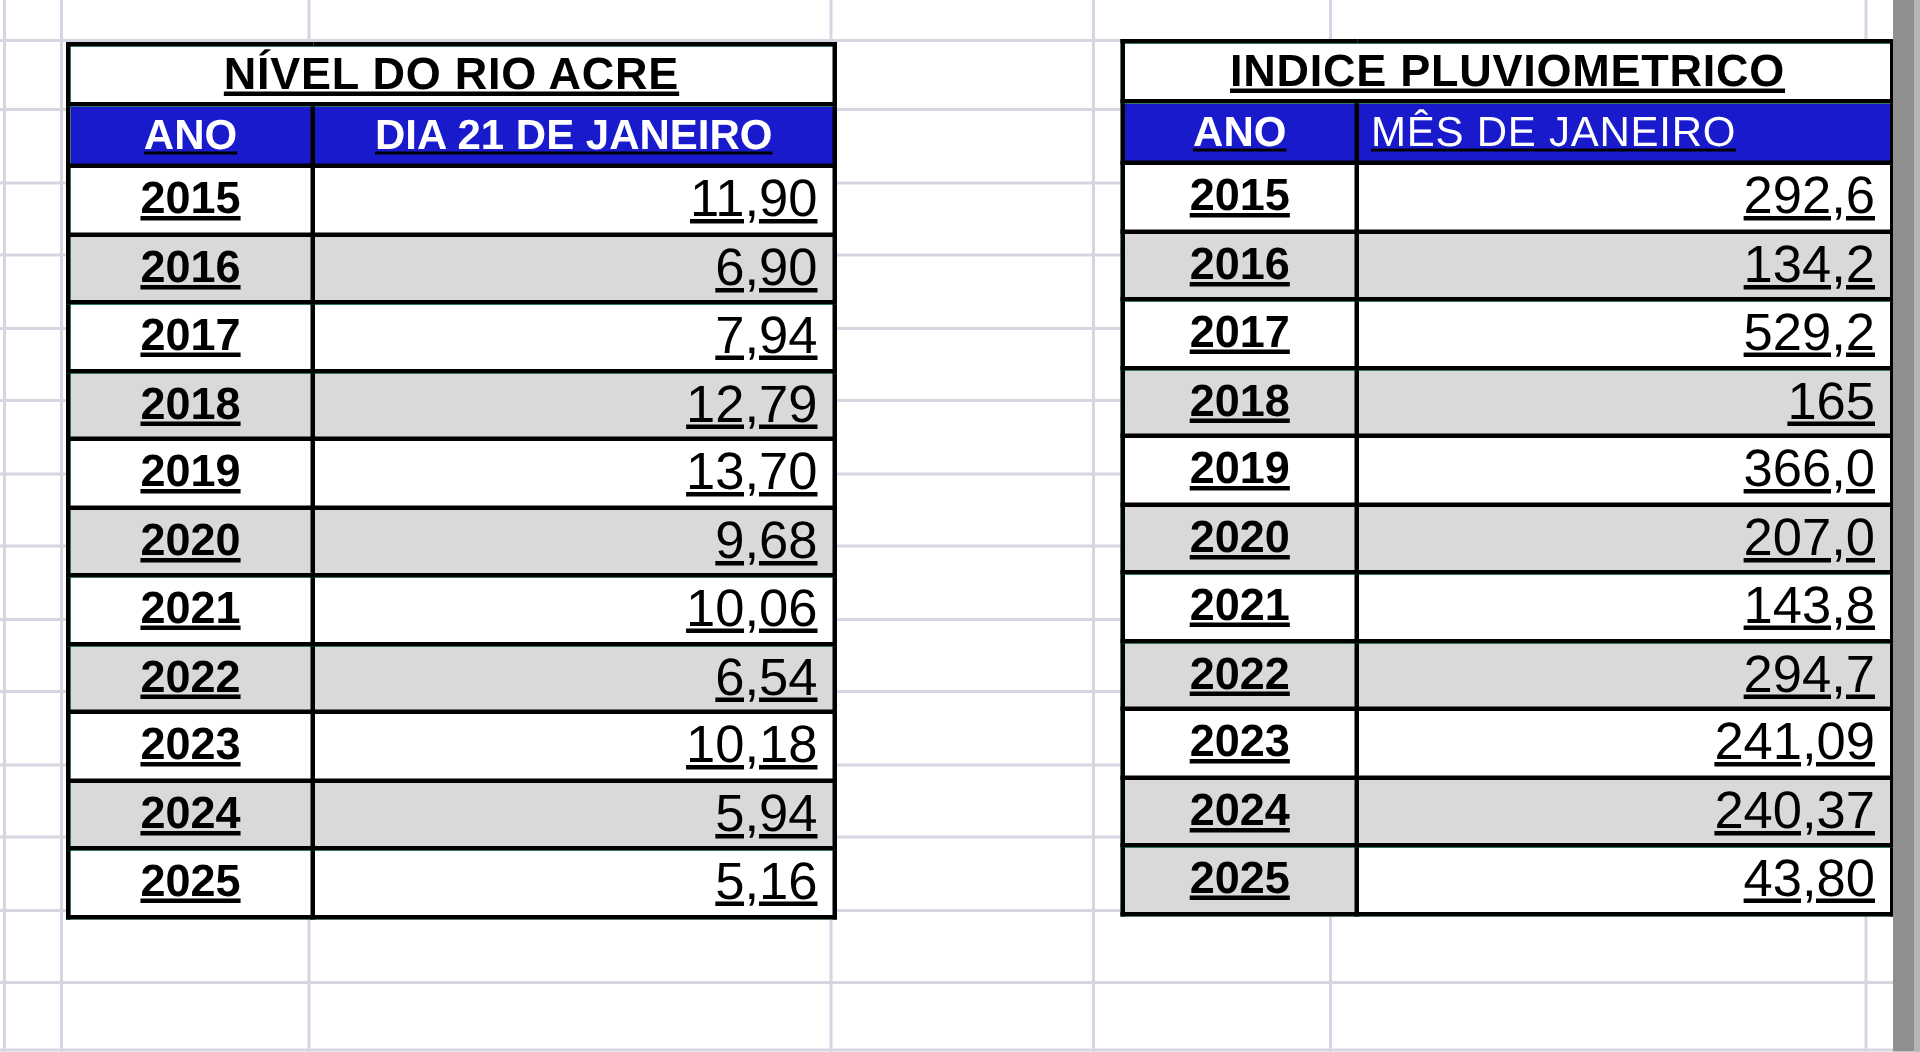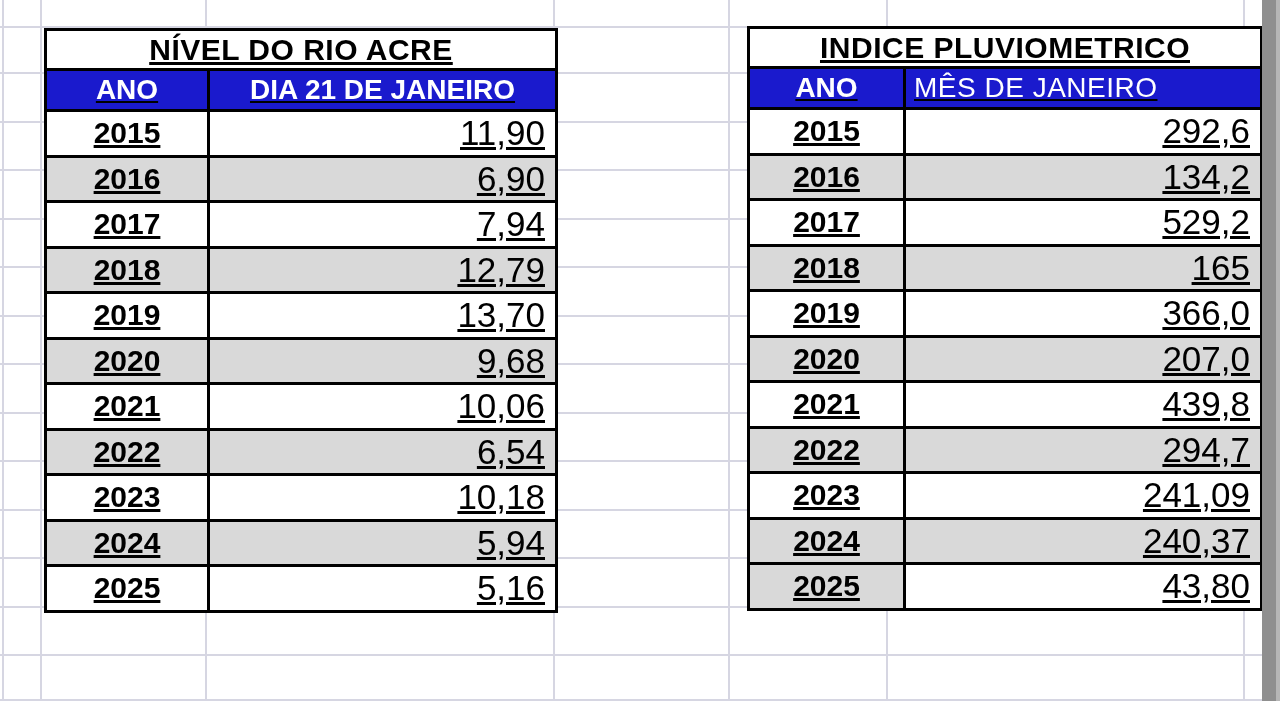--- a/index.html
+++ b/index.html
@@ -174,21 +174,21 @@
         <tr>
           <td class="year-cell">2019</td>
           <td class="value-cell">366,0</td>
         </tr>
         <tr>
           <td class="year-cell shaded">2020</td>
           <td class="value-cell shaded">207,0</td>
         </tr>
         <tr>
           <td class="year-cell">2021</td>
-          <td class="value-cell">439,8</td>
+          <td class="value-cell">143,8</td>
         </tr>
         <tr>
           <td class="year-cell shaded">2022</td>
           <td class="value-cell shaded">294,7</td>
         </tr>
         <tr>
           <td class="year-cell">2023</td>
           <td class="value-cell">241,09</td>
         </tr>
         <tr>

